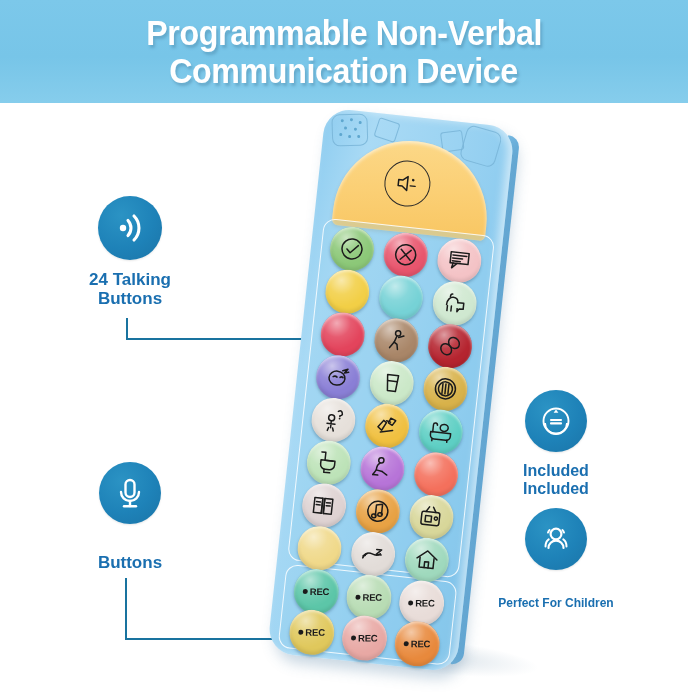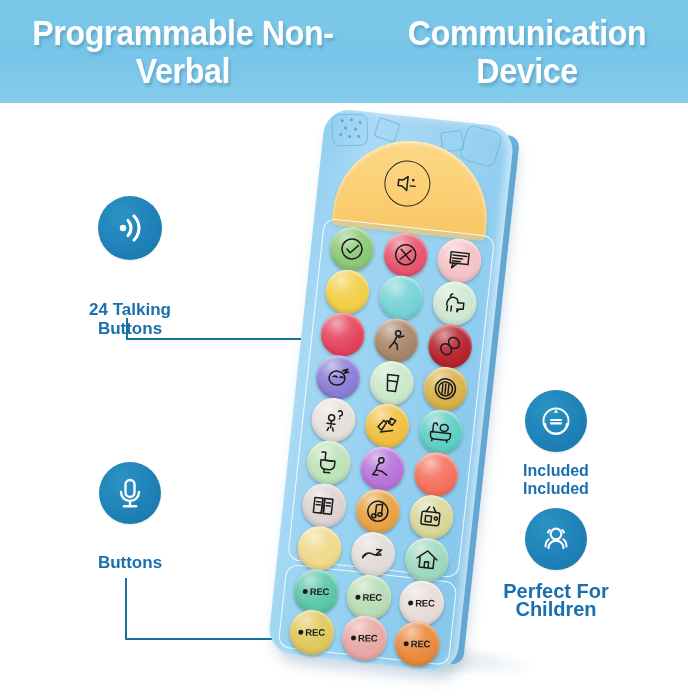--- a/index.html
+++ b/index.html
@@ -7,21 +7,21 @@
     width:688px;height:696px;overflow:hidden;position:relative;
     background:#ffffff;
     font-family:"Liberation Sans", sans-serif;
   }
   #stage{position:absolute;inset:0;width:688px;height:696px;overflow:hidden;background:#fff;}
 
   
   .header{
     position:absolute;left:0;top:0;width:688px;height:103px;
     background:linear-gradient(180deg,#7cc8ea 0%,#77c5e8 55%,#86cdec 100%);
-    display:flex;flex-direction:row;align-items:center;justify-content:center;
+    display:flex;flex-direction:column;align-items:center;justify-content:center;
   }
   .header .ttl{
     color:#ffffff;font-weight:bold;letter-spacing:-0.4px;
     font-size:35px;line-height:38px;text-align:center;
     font-family:"Liberation Sans", sans-serif;
     transform:scaleX(0.92);
     text-shadow:2px 3px 3px rgba(70,130,165,0.45);
   }
 
   
@@ -30,35 +30,35 @@
     border-radius:50%;
     background:radial-gradient(circle at 36% 30%,#2b93c4 0%,#1e82b8 55%,#1b74a7 100%);
     display:flex;align-items:center;justify-content:center;
     box-shadow:0 1px 2px rgba(0,0,0,0.10);
   }
   .ctext{
     color:#1a6fb0;font-weight:bold;text-align:center;
     font-family:"Liberation Sans", sans-serif;
   }
 
-  #callout-talking{left:62px;top:196px;width:136px;gap:30px;}
+  #callout-talking{left:62px;top:196px;width:136px;}
   #callout-talking .cicon{width:64px;height:64px;}
   #callout-talking .ctext{font-size:17px;line-height:19px;margin-top:10px;}
 
   #callout-programmable{left:10px;top:462px;width:240px;}
   #callout-programmable .cicon{width:62px;height:62px;}
   #callout-programmable .ctext{font-size:17px;line-height:19px;margin-top:10px;}
 
   #callout-batteries{left:492px;top:390px;width:128px;}
   #callout-batteries .cicon{width:62px;height:62px;}
   #callout-batteries .ctext{font-size:16px;line-height:18px;margin-top:10px;}
 
   #callout-audience{left:466px;top:508px;width:180px;}
   #callout-audience .cicon{width:62px;height:62px;}
-  #callout-audience .ctext{font-size:20px;line-height:18px;margin-top:12px;}
+  #callout-audience .ctext{font-size:12px;line-height:18px;margin-top:24px;}
 
   
   .conn{position:absolute;background:none;}
   .conn i{position:absolute;display:block;background:#19739f;}
   #conn-talking{left:126px;top:318px;width:182px;height:22px;}
   #conn-talking .v{left:0;top:0;width:2px;height:22px;}
   #conn-talking .h{left:0;top:20px;width:182px;height:2px;}
   #conn-programmable{left:125px;top:578px;width:190px;height:62px;}
   #conn-programmable .v{left:0;top:0;width:2px;height:62px;}
   #conn-programmable .h{left:0;top:60px;width:190px;height:2px;}

